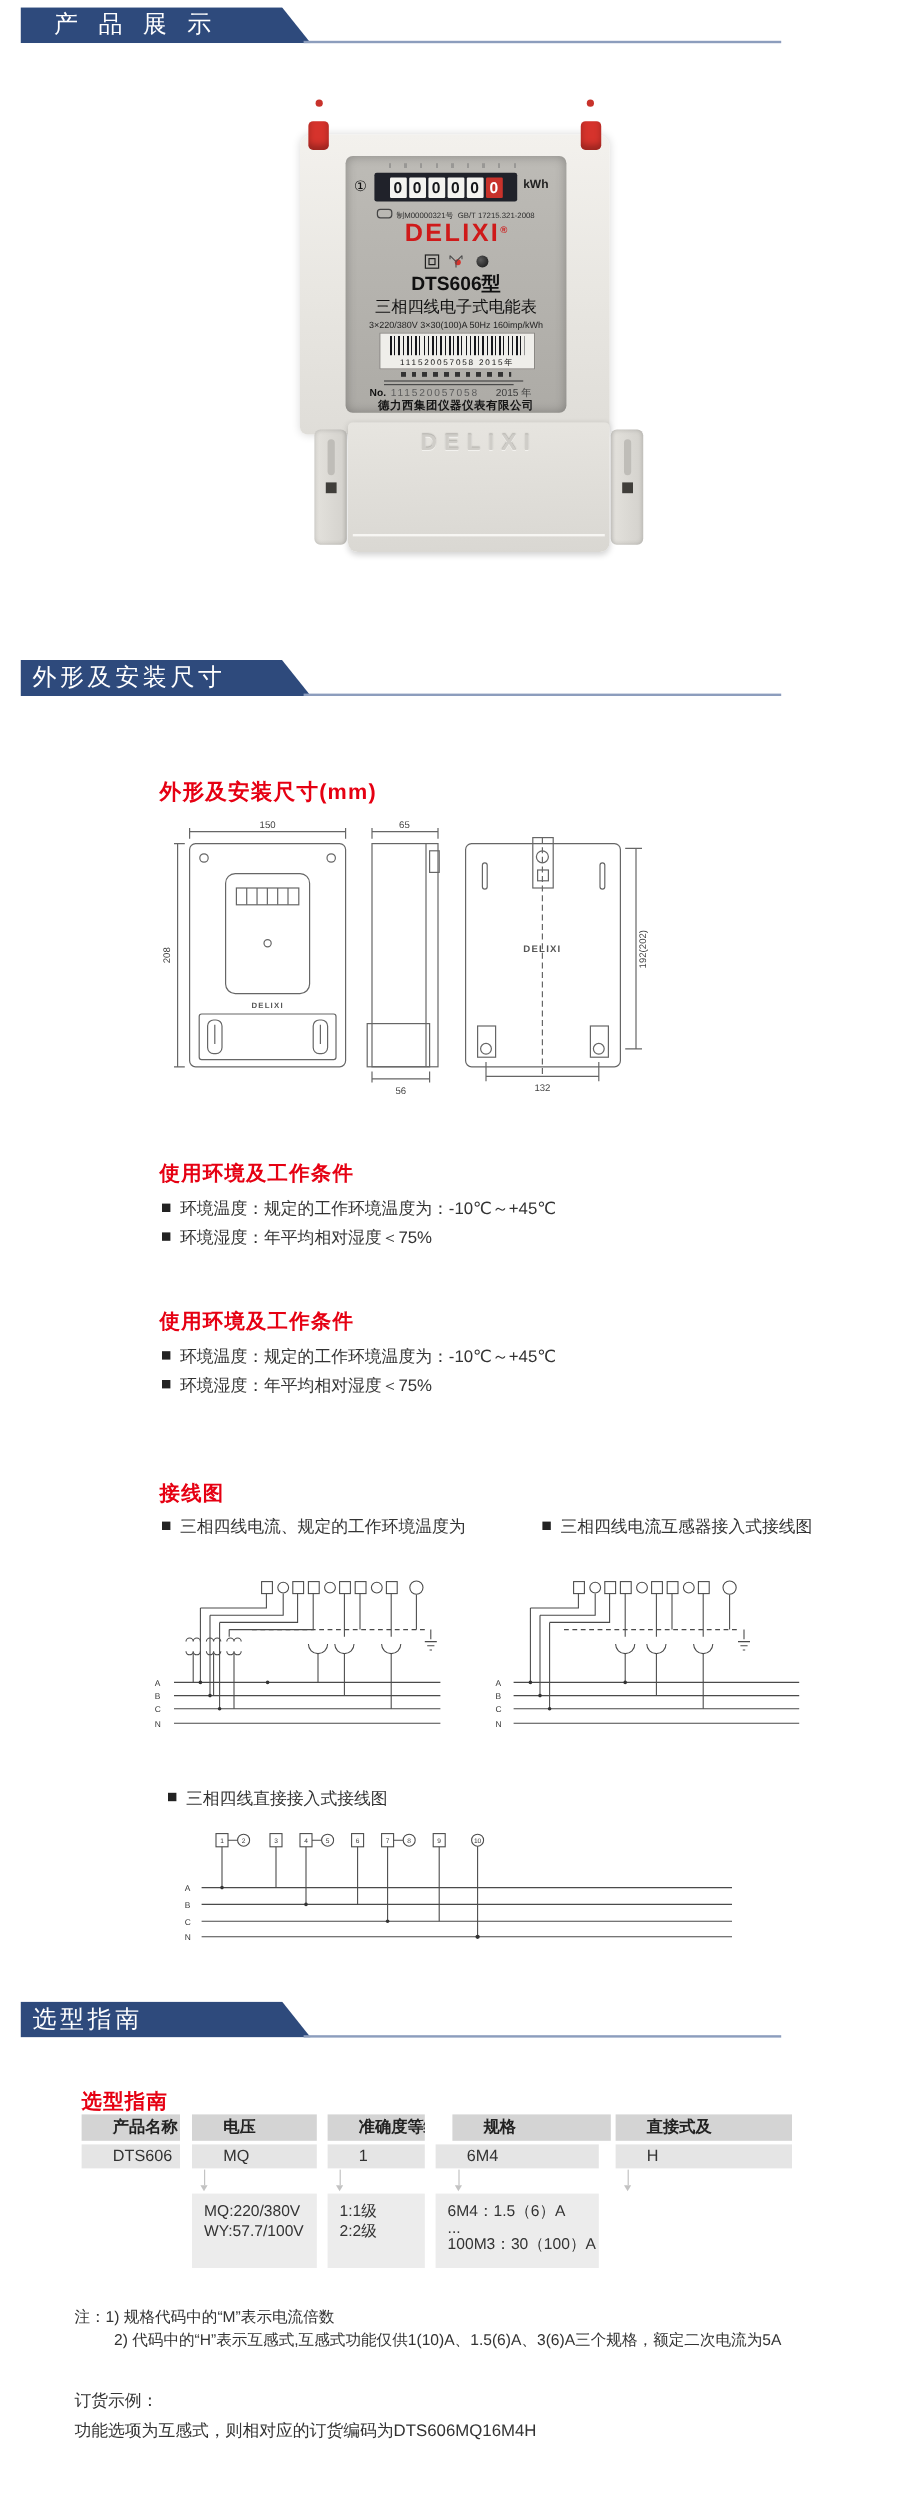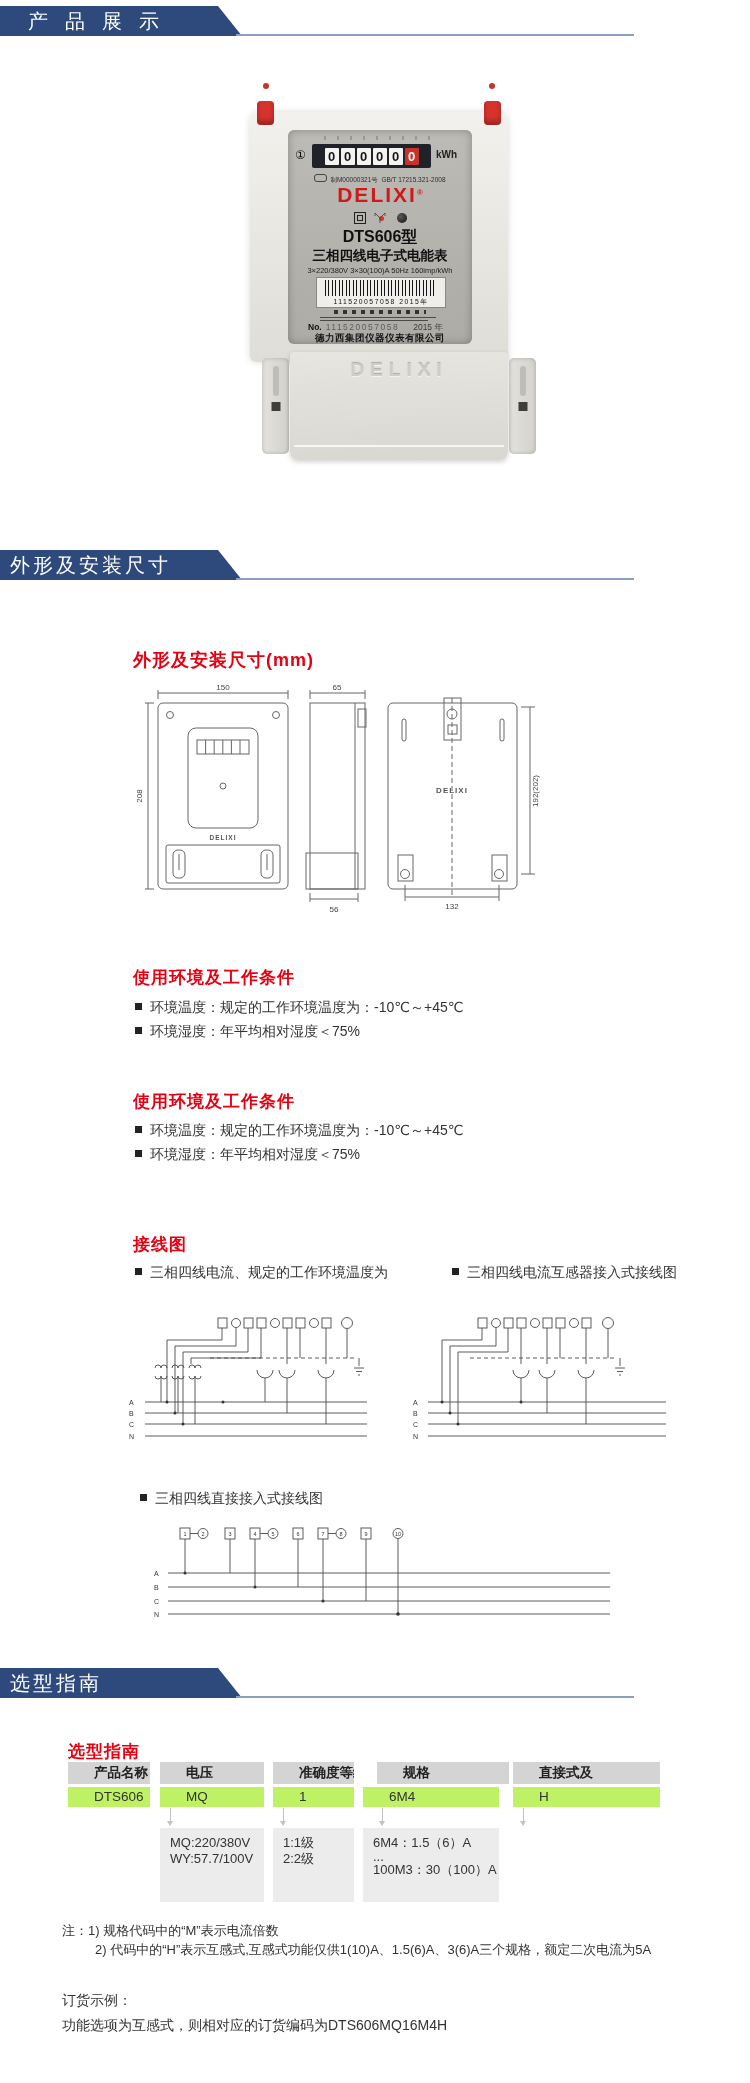--- a/index.html
+++ b/index.html
@@ -1,20 +1,20 @@
 <!DOCTYPE html>
 <html><head>
 <meta charset="utf-8">
 <style>
   html,body{margin:0;padding:0;background:#fff;}
   body{font-family:"Liberation Sans","DejaVu Sans",sans-serif;color:#333;}
   .page{position:relative;width:750px;height:2083px;margin:0 auto;background:#fff;overflow:hidden;}
 
   
-  .banner{position:absolute;left:0;width:634px;height:30px;}
+  .banner{position:absolute;left:17px;width:634px;height:30px;}
   .banner .shape{position:absolute;left:0;top:0;width:242px;height:30px;background:#2e4a7c;
     -webkit-clip-path:polygon(0 0,218px 0,242px 100%,0 100%);clip-path:polygon(0 0,218px 0,242px 100%,0 100%);}
   .banner .label{position:absolute;left:0;top:0;height:30px;line-height:30px;color:#fff;font-size:20px;}
   .banner .rule{position:absolute;left:236px;right:0;bottom:0;height:2px;background:#8c9dbd;}
   .b1 .label{padding-left:28px;letter-spacing:17px;}
   .b2 .label,.b3 .label{padding-left:10px;letter-spacing:3px;}
 
   
   .red-h{position:absolute;color:#e60012;font-weight:bold;font-size:17px;letter-spacing:1px;}
   .bullet{position:absolute;font-size:14px;color:#333;white-space:nowrap;}
@@ -44,21 +44,21 @@
   .cmc-badge{display:inline-block;width:11px;height:6px;border:1px solid #444;border-radius:3px;margin-right:3px;vertical-align:0;}
   .brand{position:absolute;left:0;top:53px;width:100%;text-align:center;font-size:21px;font-weight:bold;
     color:#cf1a1a;letter-spacing:2px;}
   .brand .reg{font-size:8px;vertical-align:7px;letter-spacing:0;}
   .symbols{position:absolute;left:0;top:82px;width:100%;display:flex;justify-content:center;align-items:center;gap:13px;}
   .sym-sq{width:10px;height:10px;border:1.5px solid #222;display:flex;align-items:center;justify-content:center;}
   .sym-sq i{display:block;width:4px;height:4px;border:1px solid #222;}
   .sym-reddot{width:5px;height:5px;border-radius:50%;background:#d6332c;}
   .sym-blkdot{width:10px;height:10px;border-radius:50%;background:radial-gradient(circle at 35% 35%,#5a5a5a,#111);}
   .model{position:absolute;left:0;top:97px;width:100%;text-align:center;font-size:16px;font-weight:bold;color:#101010;}
-  .pname{position:absolute;left:0;top:117px;width:100%;text-align:center;font-size:13.5px;font-weight:bold;color:#101010;}
+  .pname{position:absolute;left:0;top:117px;width:100%;text-align:center;font-size:13.5px;font-weight:normal;color:#101010;}
   .specs{position:absolute;left:0;top:136px;width:100%;text-align:center;font-size:7.5px;color:#222;white-space:nowrap;}
   .barcode{position:absolute;left:28px;top:147px;width:128px;height:29px;background:#efeeea;border:1px solid #8a8884;}
   .barcode .bars{margin:2px 8px 0 8px;height:16px;
     background:repeating-linear-gradient(90deg,#15161a 0 1.5px,transparent 1.5px 3.5px,#15161a 3.5px 4.3px,transparent 4.3px 7px);}
   .barcode .bc-num{text-align:center;font-size:6.8px;letter-spacing:1.5px;color:#111;margin-top:1px;}
   .mini-diag{position:absolute;left:30px;top:180px;width:124px;}
   .mini-diag .md-t{height:4px;width:92px;margin:0 auto;background:repeating-linear-gradient(90deg,#333 0 4px,transparent 4px 9px);}
   .mini-diag .md-l1{height:1px;background:#4a4a4a;margin:3px 6px 0 2px;}
   .mini-diag .md-l2{height:1px;background:#4a4a4a;margin:2px 14px 0 2px;}
   .serial{position:absolute;left:20px;top:192px;font-size:8.5px;white-space:nowrap;}
@@ -85,24 +85,24 @@
   .lg{font-size:6.5px;font-weight:bold;fill:#555;letter-spacing:1px;stroke:none;}
   .lgb{font-size:8px;font-weight:bold;fill:#555;letter-spacing:1px;stroke:none;}
   .ph{font-size:7px;fill:#333;stroke:none;}
   .tn{font-size:5.5px;fill:#333;stroke:none;}
   .dotj{fill:#333;stroke:none;}
   svg{position:absolute;}
 
   
   .th,.tv{position:absolute;box-sizing:border-box;padding-left:26px;font-size:13.5px;overflow:hidden;white-space:nowrap;}
   .th{top:1762px;height:22px;line-height:22px;background:#d4d4d4;font-weight:bold;color:#222;}
-  .tv{top:1787px;height:20px;line-height:20px;background:#bef264;color:#333;}
+  .tv{top:1787px;height:20px;line-height:20px;background:#e5e5e5;color:#333;}
   .arrow{position:absolute;top:1808px;width:0;height:13px;border-left:1.5px solid #c3c3c3;}
   .arrow:after{content:"";position:absolute;left:-4px;top:13px;border:3px solid transparent;border-top:5px solid #c3c3c3;}
-  .tbox{position:absolute;top:1828px;height:74px;background:#ececec;box-sizing:border-box;padding:7px 0 0 10px;
+  .tbox{position:absolute;top:1828px;height:62px;background:#ececec;box-sizing:border-box;padding:7px 0 0 10px;
     font-size:13px;color:#333;}
   .tbox .line{line-height:16px;white-space:nowrap;}
   .tbox .line.indent{padding-left:34px;}
 
   .note{position:absolute;font-size:13px;color:#333;white-space:nowrap;}
   .order{position:absolute;left:62px;top:1988px;width:660px;font-size:14px;color:#333;line-height:25px;}
 </style>
 </head>
 <body>
 

